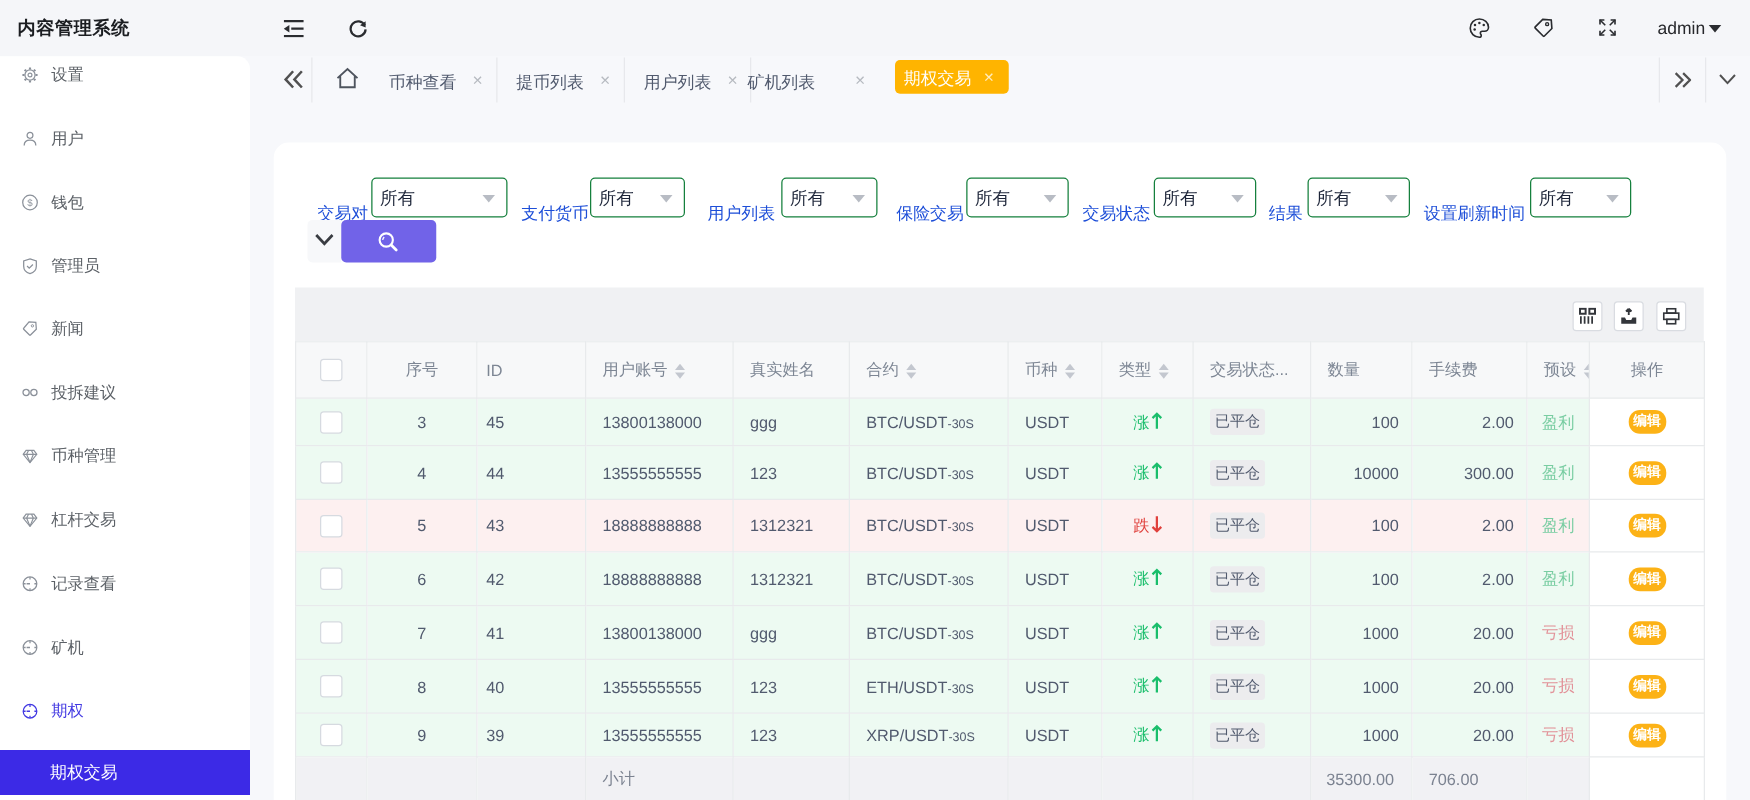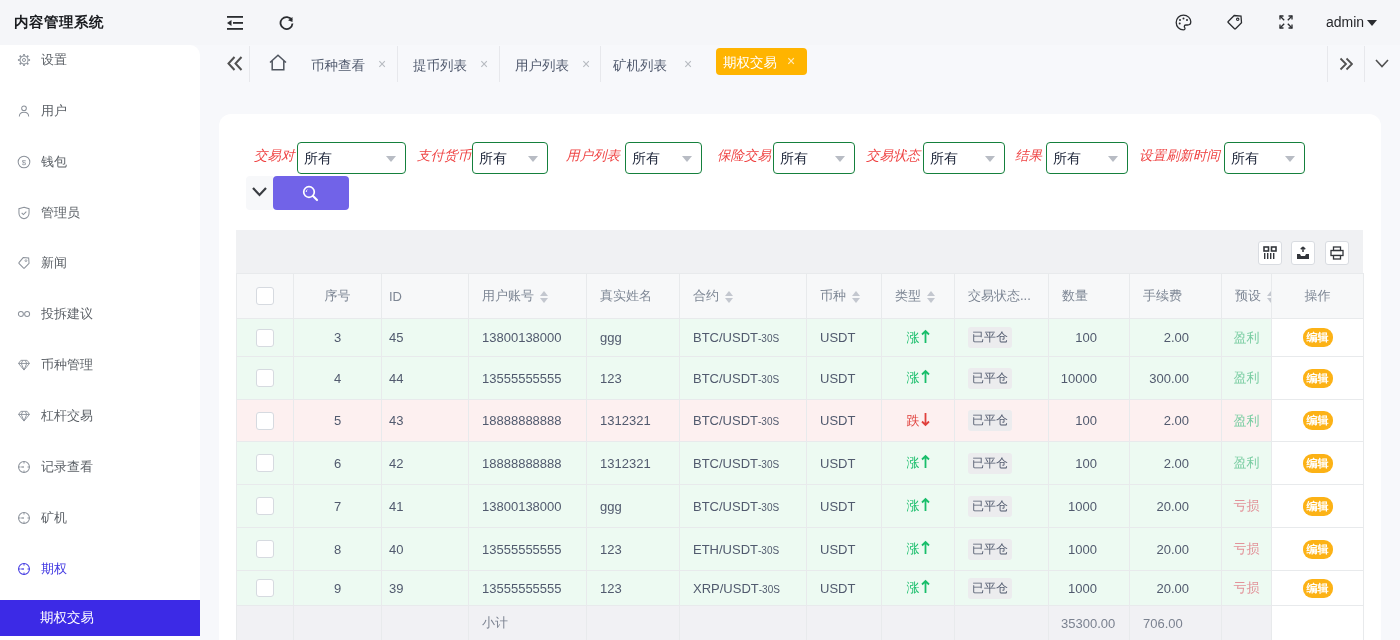--- a/index.html
+++ b/index.html
@@ -20,36 +20,36 @@
 
 .tabtxt { position:absolute; top:57px; font-size:13.5px; color:#515a6e; }
 .tabx { position:absolute; top:56px; font-size:14px; color:#b6bac0; }
 .tsep { position:absolute; top:46px; width:1px; height:36px; background:#e7e8ec; }
 #activetab { position:absolute; left:716px; top:48px; width:91px; height:27px; background:#ffb400; border-radius:4px; }
 #activetab .t { position:absolute; left:7px; top:6px; font-size:13.5px; color:#fff; }
 #activetab .x { position:absolute; left:71px; top:5px; font-size:14px; color:rgba(255,255,255,0.75); }
 
 #card { position:absolute; left:219px; top:114px; width:1162px; height:526px; background:#ffffff; border-radius:12px 12px 0 0; }
 
-.flabel { position:absolute; top:147px; font-size:13.5px; color:#ef4444;font-style:italic; }
+.flabel { position:absolute; top:162px; font-size:13.5px; color:#1d4ed8; }
 .fsel { position:absolute; top:142px; height:32px; background:#fff; border:1px solid #15803d; border-radius:4px; }
 .fsel .v { position:absolute; left:6px; top:7px; font-size:14px; color:#1c2438; font-weight:500; }
 .fsel .c { position:absolute; right:9px; top:13px; width:0; height:0; border-left:5px solid transparent; border-right:5px solid transparent; border-top:6px solid #b8bcc4; }
 #collbtn { position:absolute; left:246px; top:176px; width:27px; height:34px; background:#f7f8fa; border-radius:4px 0 0 4px; }
 #searchbtn { position:absolute; left:273px; top:176px; width:76px; height:34px; background:#7163e8; border-radius:4px; }
 
 #band { position:absolute; left:236px; top:230px; width:1127px; height:43px; background:#f0f1f3; }
 .tbtn { position:absolute; top:11px; width:24px; height:24px; background:#fff; border:1px solid #d9dce1; border-radius:3px; }
 
 #tbl { position:absolute; left:236px; top:273px; width:1127px; border-collapse:collapse; table-layout:fixed; font-size:13px; color:#515a6e; }
 #tbl td, #tbl th { border:1px solid #e8eaec; padding:0; font-weight:normal; overflow:hidden; white-space:nowrap; }
 #tbl th { background:#f7f8f9; color:#7d8694; font-size:13px; }
 #tbl .pl { padding-left:13px; text-align:left; }
 #tbl .pl7 { padding-left:7px; text-align:left; }
-#tbl .pr { padding-right:32px; text-align:right; }
+#tbl .pr { padding-right:10px; text-align:right; }
 #tbl .ct { text-align:center; }
 tr.g td { background:#edfaf2; }
 tr.p td { background:#fdf0f0; }
 tr.g td.fx, tr.p td.fx, tr.w td.fx { background:#ffffff;font-family:Liberation Serif, serif; }
 tr.ft td { background:#f1f1f4; color:#7b8290; }
 tr.ft td.fx { background:#ffffff; }
 .up { color:#19be6b; font-weight:bold; }
 .arr { vertical-align:-2px; margin-left:1px; }
 .dn { color:#e0403c; font-weight:bold; }
 .tagc { display:inline-block; background:#ececee; border-radius:3px; padding:2px 4px; font-size:12px; color:#515a6e; }
@@ -231,21 +231,21 @@
 <div class="tsep" style="left:249px"></div>
 <div class="tabtxt" style="left:311px">币种查看</div>
 <div class="tabx" style="left:378px">×</div>
 <div class="tsep" style="left:397px"></div>
 <div class="tabtxt" style="left:413px">提币列表</div>
 <div class="tabx" style="left:480px">×</div>
 <div class="tsep" style="left:499px"></div>
 <div class="tabtxt" style="left:515px">用户列表</div>
 <div class="tabx" style="left:582px">×</div>
 <div class="tsep" style="left:600px"></div>
-<div class="tabtxt" style="left:613px">矿机列表</div>
+<div class="tabtxt" style="left:598px">矿机列表</div>
 <div class="tabx" style="left:684px">×</div>
 <div id="activetab">
     <span class="t">期权交易</span>
     <span class="x">×</span>
   </div>
 <div class="tsep" style="left:1327px"></div>
 <svg class="abs" style="left:1339px;top:57px" width="14" height="14" viewBox="0 0 14 14">
   <g fill="none" stroke="#515151" stroke-width="1.8">
       <path d="M1.5 1.5 L7 7 L1.5 12.5"></path>
       <path d="M7.5 1.5 L13 7 L7.5 12.5"></path>

